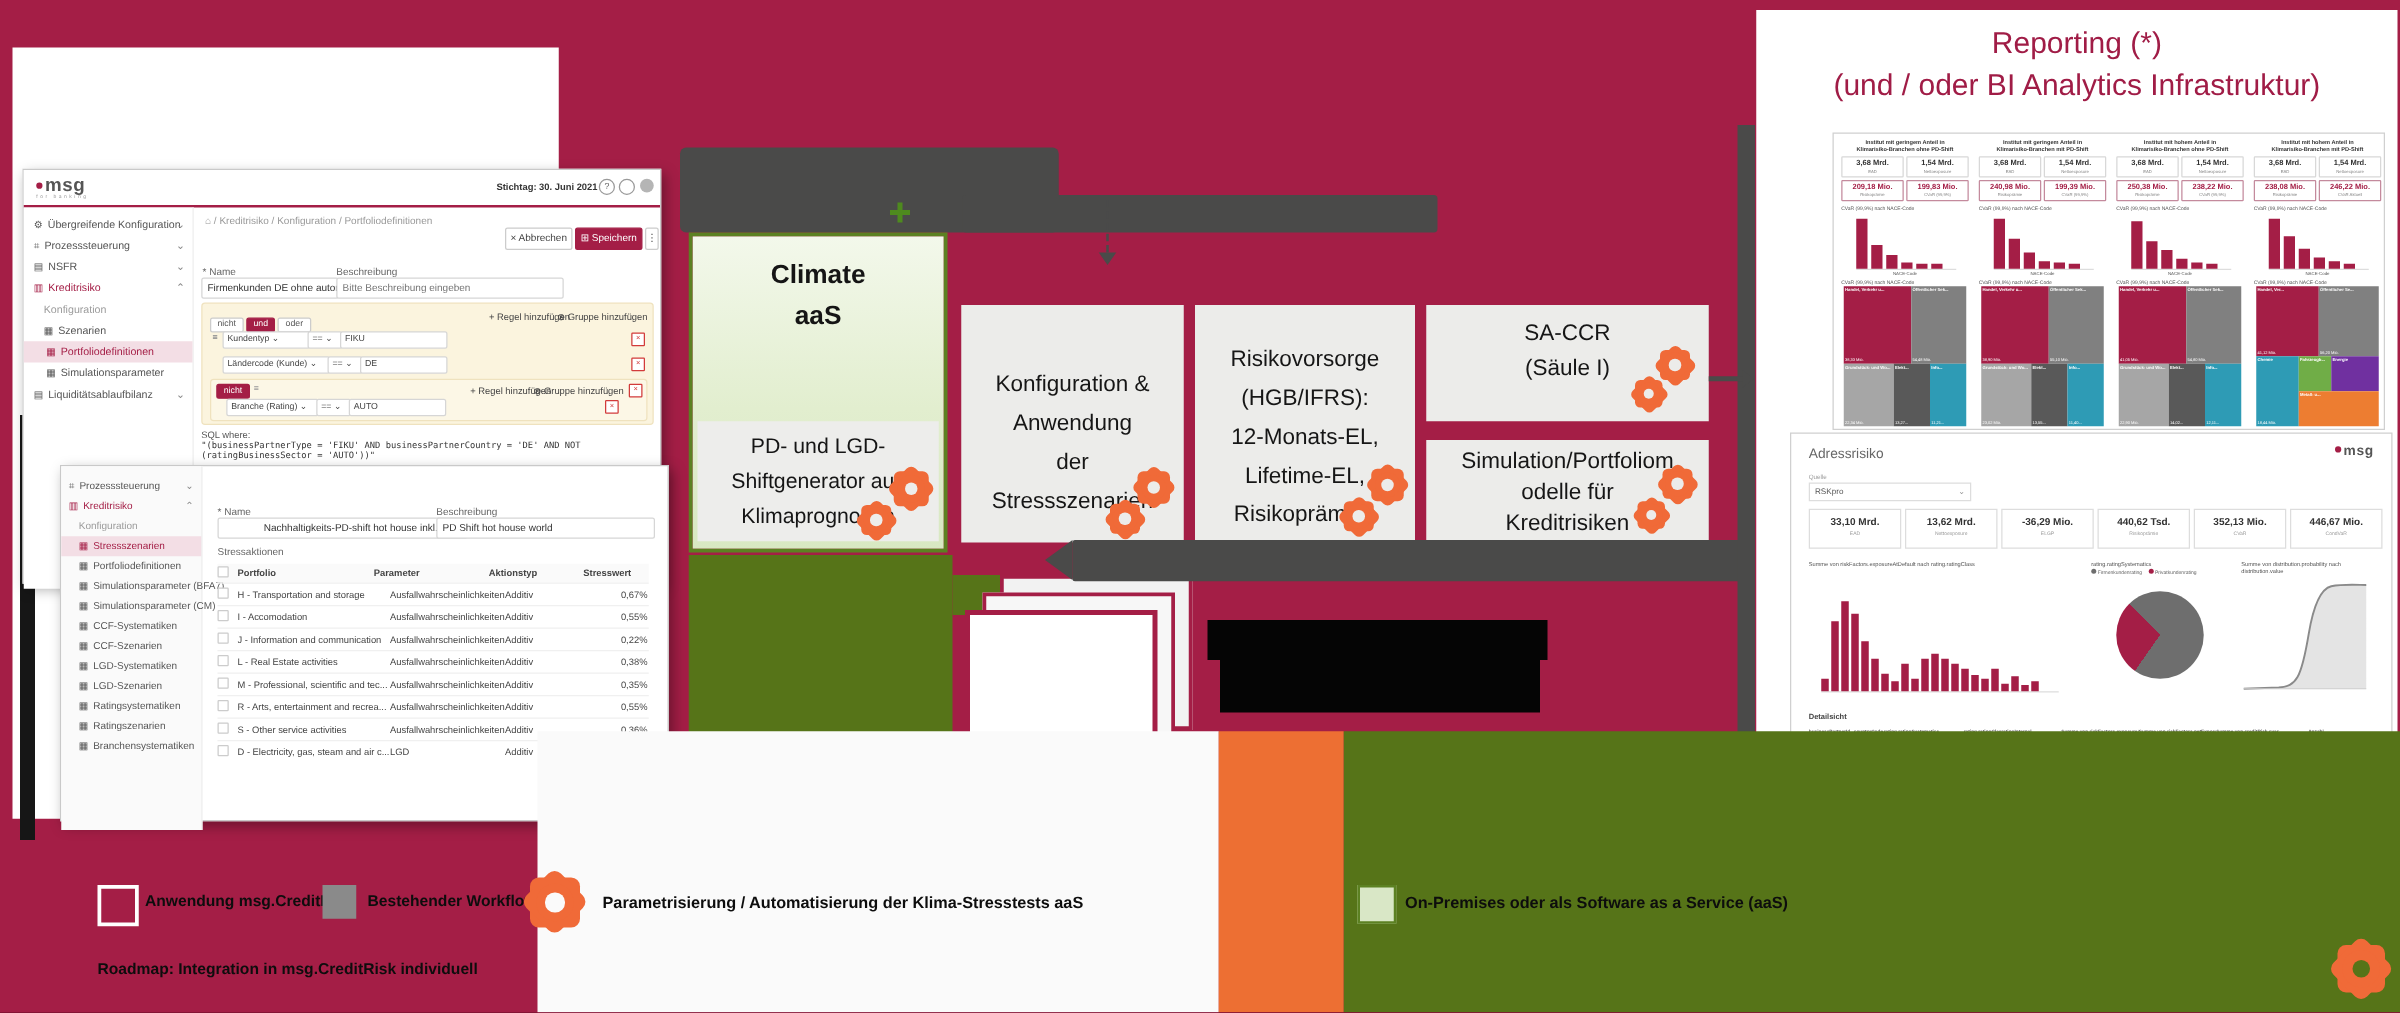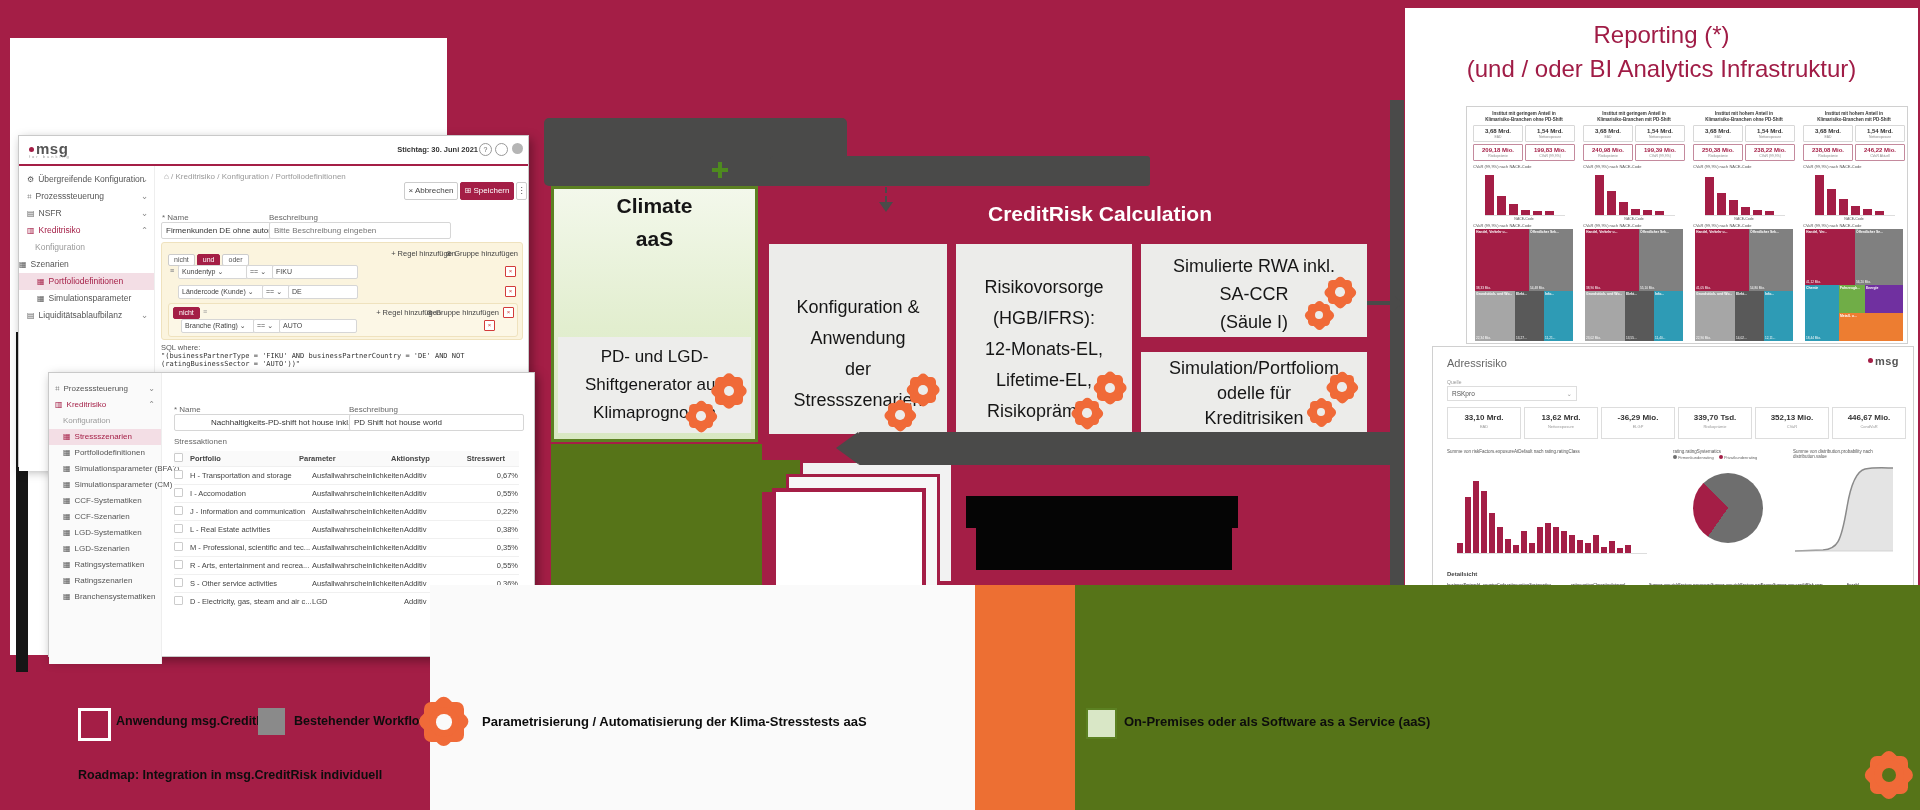--- a/index.html
+++ b/index.html
@@ -106,21 +106,21 @@
         </div>
 
         <div class="sb-item" style="padding-left: 8px; color: rgb(164, 30, 70);">
           <span class="ic">▥</span><span>Kreditrisiko</span><span class="chev">⌃</span>
         </div>
 
         <div class="sb-item" style="padding-left: 12px; color: rgb(155, 155, 155);">
           <span class="ic"></span><span>Konfiguration</span><span class="chev"></span>
         </div>
 
-        <div class="sb-item" style="padding-left: 0;">
+        <div class="sb-item" style="padding-left: 16px;">
           <span class="ic">▦</span><span>Szenarien</span><span class="chev"></span>
         </div>
 
         <div class="sb-item" style="padding-left: 18px; background: rgb(243, 222, 229); color: rgb(164, 30, 70);">
           <span class="ic">▦</span><span>Portfoliodefinitionen</span><span class="chev"></span>
         </div>
 
         <div class="sb-item" style="padding-left: 18px;">
           <span class="ic">▦</span><span>Simulationsparameter</span><span class="chev"></span>
         </div>
@@ -326,21 +326,21 @@
   <div class="graybar" style="left:544px;top:118px;width:303px;height:68px;"></div>
   <div class="graybar" style="left:770px;top:156px;width:380px;height:30px;border-radius:3px;"></div>
   <div class="abs" style="left:712px;top:162px;width:16px;height:16px;">
     <span style="position:absolute;left:6px;top:0;width:4px;height:16px;background:#4E8A1E;"></span>
     <span style="position:absolute;left:0;top:6px;width:16px;height:4px;background:#4E8A1E;"></span>
   </div>
   <div class="abs" style="left:885px;top:160px;width:0;height:42px;border-left:2px dashed #4A4A49;"></div>
   <div class="abs" style="left:879px;top:202px;width:0;height:0;border:7px solid transparent;border-top:10px solid #4A4A49;"></div>
 
   <div class="abs" style="left:551px;top:186px;width:207px;height:256px;border:3px solid #5C8122;background:linear-gradient(180deg,#F3F8EB 0%,#E2EECF 55%,#D8E8C2 100%);box-sizing:border-box;">
-    <div style="text-align:center;font-weight:bold;color:#151515;font-size:21px;line-height:33px;padding-top:0;">
+    <div style="text-align:center;font-weight:bold;color:#151515;font-size:21px;line-height:33px;padding-top:14px;">
       <div>Climate</div>
       <div>aaS</div>
     </div>
     <div class="abs" style="left:4px;top:148px;width:193px;height:90px;background:#EDEDEB;text-align:center;font-size:17px;color:#151515;line-height:28px;padding-top:6px;">
       <div>PD- und LGD-</div>
       <div>Shiftgenerator aus</div>
       <div>Klimaprognosen</div>
     </div>
     <div class="gear" style="left:158px;top:185px;width:34px;height:34px;--hole:#EDEDEB;">
         <i></i>
@@ -349,21 +349,20 @@
         <u></u>
       </div>
     <div class="gear" style="left:132px;top:212px;width:30px;height:30px;--hole:#EDEDEB;">
         <i></i>
         <b></b>
         <s></s>
         <u></u>
       </div>
   </div>
 
-  <div class="abs" style="left:880px;top:202px;width:440px;text-align:center;color:#fff;font-weight:bold;font-size:21px;">CreditRisk Calculation</div>
 
   <div class="boxg" style="left:769px;top:244px;width:178px;height:190px;">
     <div class="bt" style="padding-top:48px;">
       <div>Konfiguration &amp;</div>
       <div>Anwendung</div>
       <div>der</div>
       <div>Stressszenarien</div>
     </div>
     <div class="gear" style="right:8px;bottom:28px;width:32px;height:32px;">
         <i></i>
@@ -394,21 +393,20 @@
       </div>
     <div class="gear" style="right:30px;bottom:6px;width:30px;height:30px;">
         <i></i>
         <b></b>
         <s></s>
         <u></u>
       </div>
   </div>
   <div class="boxg" style="left:1141px;top:244px;width:226px;height:93px;">
     <div class="bt" style="padding-top:8px;line-height:28px;">
-      <div>Simulierte RWA inkl.</div>
       <div>SA-CCR</div>
       <div>(Säule I)</div>
     </div>
     <div class="gear" style="right:12px;bottom:30px;width:30px;height:30px;">
         <i></i>
         <b></b>
         <s></s>
         <u></u>
       </div>
     <div class="gear" style="right:34px;bottom:8px;width:28px;height:28px;">
@@ -752,21 +750,21 @@
         <div class="v">13,62 Mrd.</div>
         <div class="l">Nettoexposure</div>
       </div>
 
       <div class="k2" style="top: 60px; width: 72px; height: 30px; left: 168px;">
         <div class="v">-36,29 Mio.</div>
         <div class="l">ELGP</div>
       </div>
 
       <div class="k2" style="top: 60px; width: 72px; height: 30px; left: 245px;">
-        <div class="v">339,70 Tsd.</div>
+        <div class="v">440,62 Tsd.</div>
         <div class="l">Risikoprämie</div>
       </div>
 
       <div class="k2" style="top: 60px; width: 72px; height: 30px; left: 322px;">
         <div class="v">352,13 Mio.</div>
         <div class="l">CVaR</div>
       </div>
 
       <div class="k2" style="top: 60px; width: 72px; height: 30px; left: 399px;">
         <div class="v">446,67 Mio.</div>

